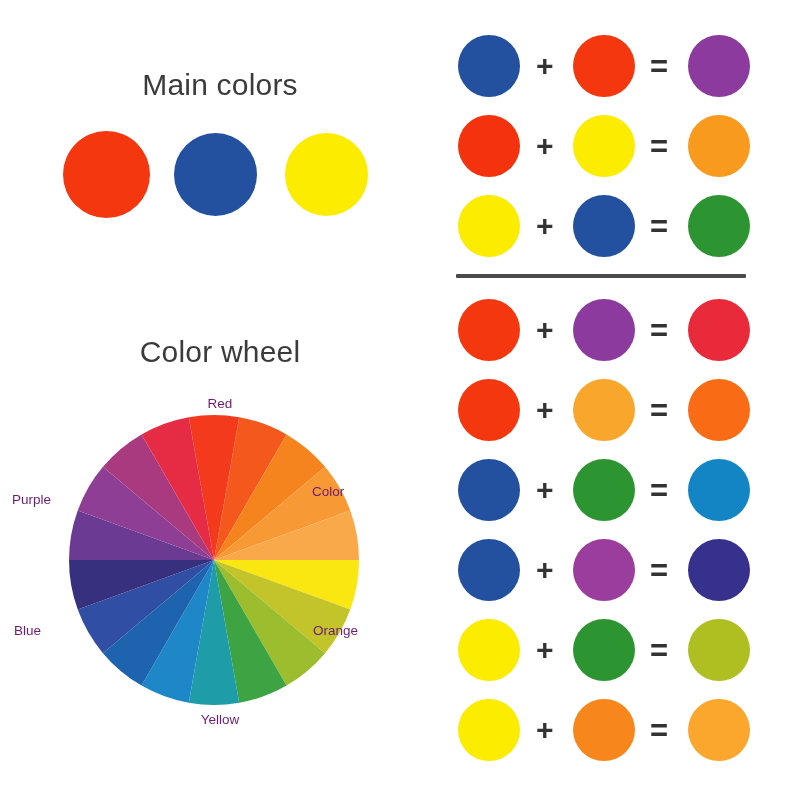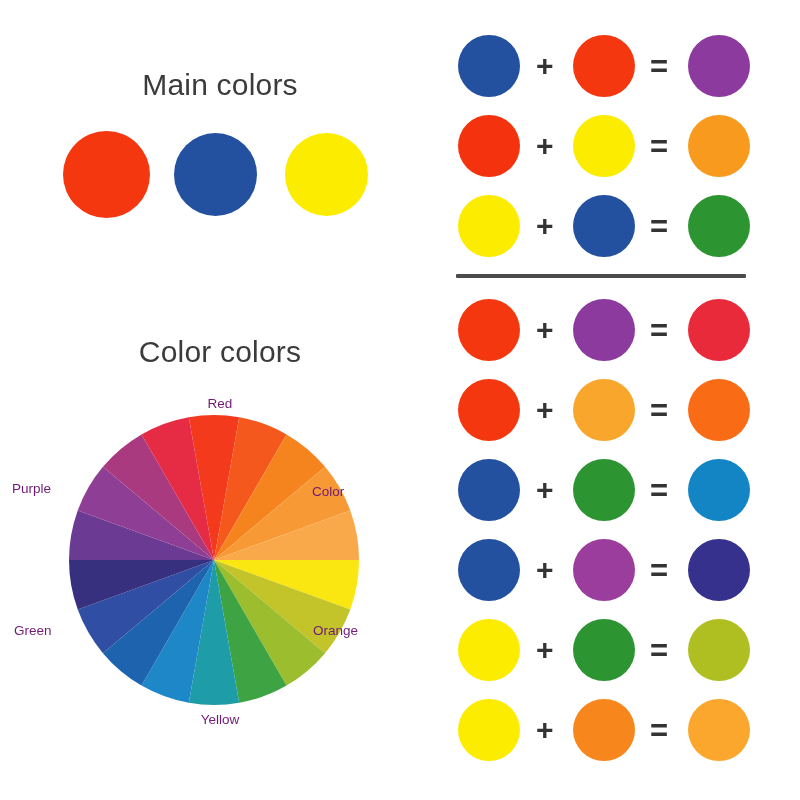--- a/index.html
+++ b/index.html
@@ -78,21 +78,21 @@
     position: absolute;
     font-family: "Liberation Sans", sans-serif;
     font-size: 13.5px;
     color: #701a75;
     white-space: nowrap;
   }
   #wheel-label-red    { left: 0px;   top: 8px;   width: 440px; text-align: center; }
   #wheel-label-green  { left: 0px;   top: 324px; width: 440px; text-align: center; }
   #wheel-label-orange { left: 312px; top: 96px; }
   #wheel-label-yellow { left: 313px; top: 235px; }
-  #wheel-label-purple { left: 12px;  top: 93px; }
+  #wheel-label-purple { left: 12px;  top: 104px; }
   #wheel-label-blue   { left: 14px;  top: 235px; }
 
   
   #right-column {
     position: absolute;
     left: 440px;
     top: 0;
     width: 360px;
     height: 800px;
   }
@@ -146,21 +146,21 @@
   <div id="left-column">
 
     <div class="section-title" id="main-colors-title">Main colors</div>
 
     <div id="main-colors-row">
       <div class="swatch s0" style="background: rgb(244, 55, 15);"></div>
       <div class="swatch s1" style="background: rgb(35, 80, 159);"></div>
       <div class="swatch s2" style="background: rgb(251, 236, 0);"></div>
     </div>
 
-    <div class="section-title" id="color-wheel-title">Color colors</div>
+    <div class="section-title" id="color-wheel-title">Color wheel</div>
 
     <div id="color-wheel-area">
       <svg id="wheel-svg" viewBox="0 0 292 292">
           <path d="M 146 146 L 120.82 3.20 A 145 145 0 0 1 171.18 3.20 Z" fill="#F33A1C"></path>
           <path d="M 146 146 L 171.18 3.20 A 145 145 0 0 1 218.50 20.43 Z" fill="#F4581C"></path>
           <path d="M 146 146 L 218.50 20.43 A 145 145 0 0 1 257.08 52.80 Z" fill="#F5841F"></path>
           <path d="M 146 146 L 257.08 52.80 A 145 145 0 0 1 282.26 96.41 Z" fill="#F79A36"></path>
           <path d="M 146 146 L 282.26 96.41 A 145 145 0 0 1 291.00 146.00 Z" fill="#F9A84A"></path>
           <path d="M 146 146 L 291.00 146.00 A 145 145 0 0 1 282.26 195.59 Z" fill="#FAE611"></path>
           <path d="M 146 146 L 282.26 195.59 A 145 145 0 0 1 257.08 239.20 Z" fill="#C3C32A"></path>
@@ -174,21 +174,21 @@
           <path d="M 146 146 L 1.00 146.00 A 145 145 0 0 1 9.74 96.41 Z" fill="#6B3A92"></path>
           <path d="M 146 146 L 9.74 96.41 A 145 145 0 0 1 34.92 52.80 Z" fill="#8E3F95"></path>
           <path d="M 146 146 L 34.92 52.80 A 145 145 0 0 1 73.50 20.43 Z" fill="#A93A7F"></path>
           <path d="M 146 146 L 73.50 20.43 A 145 145 0 0 1 120.82 3.20 Z" fill="#E62B44"></path>
         </svg>
 
       <div class="wheel-label" id="wheel-label-red">Red</div>
       <div class="wheel-label" id="wheel-label-orange">Color</div>
       <div class="wheel-label" id="wheel-label-yellow">Orange</div>
       <div class="wheel-label" id="wheel-label-green">Yellow</div>
-      <div class="wheel-label" id="wheel-label-blue">Green</div>
+      <div class="wheel-label" id="wheel-label-blue">Blue</div>
       <div class="wheel-label" id="wheel-label-purple">Purple</div>
     </div>
   </div>
 
   <div id="right-column">
     <div class="eq-group" id="eq-group-primary">
         <div class="eq-row">
           <div class="eq-dot a" title="Blue" style="background: rgb(35, 80, 159);"></div>
           <div class="eq-op plus">+</div>
           <div class="eq-dot b" title="Red" style="background: rgb(244, 55, 15);"></div>

